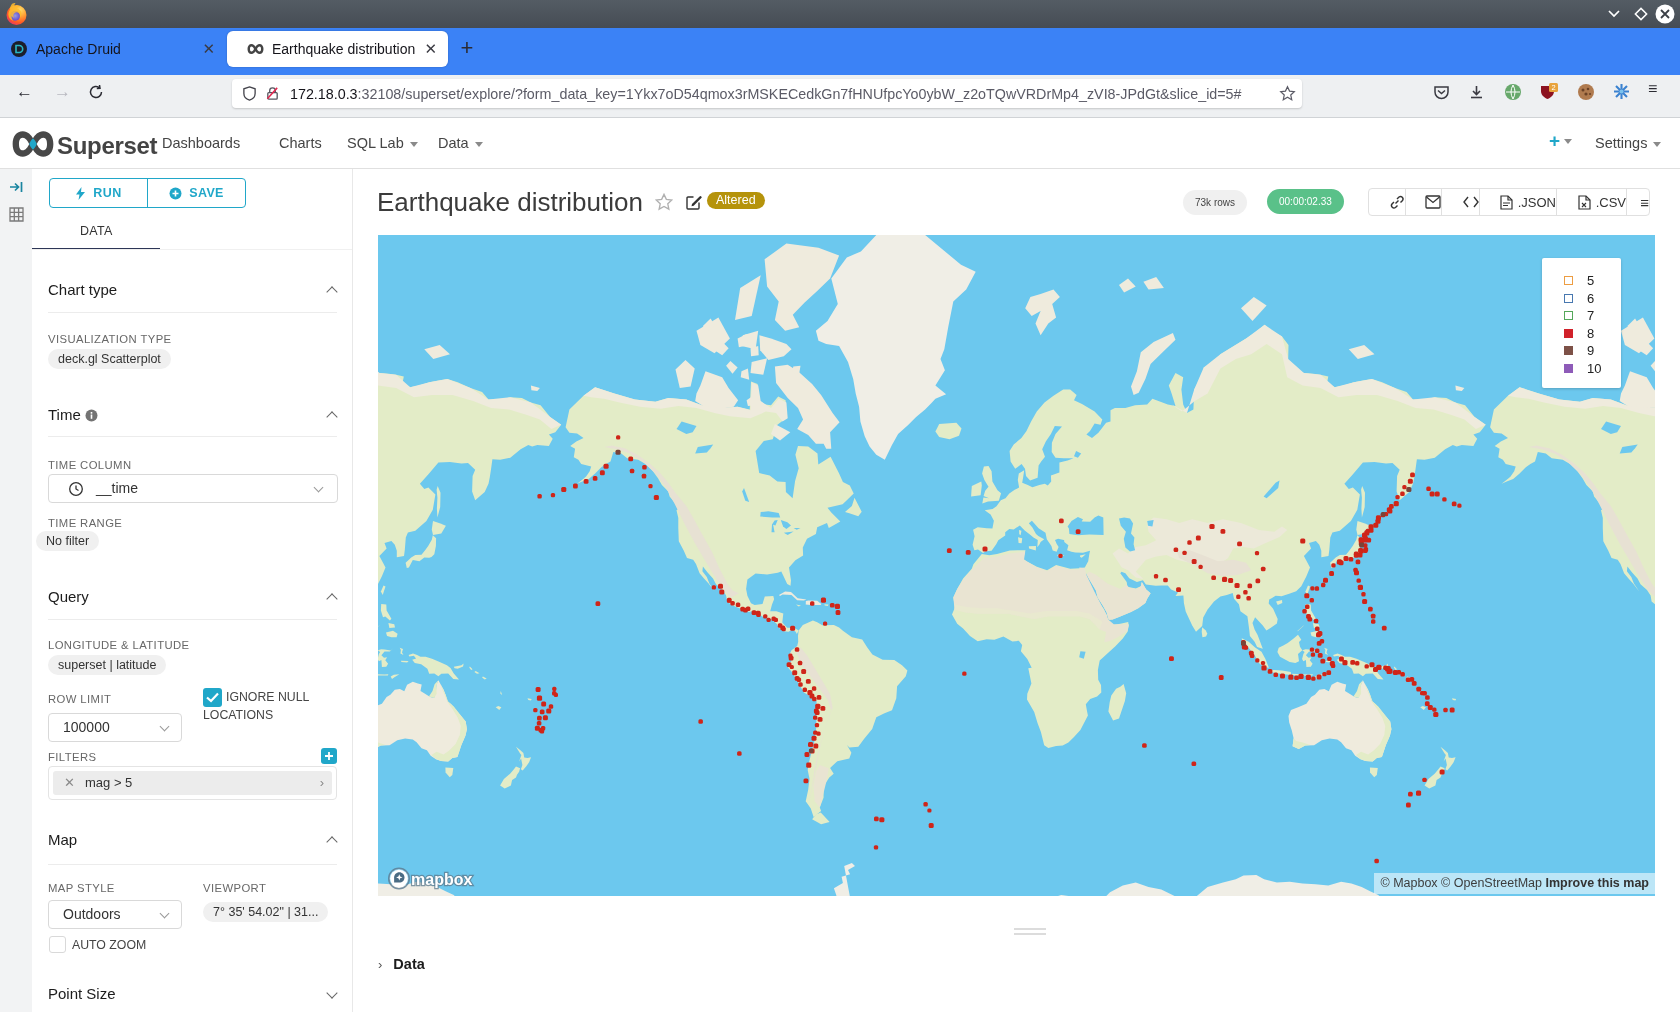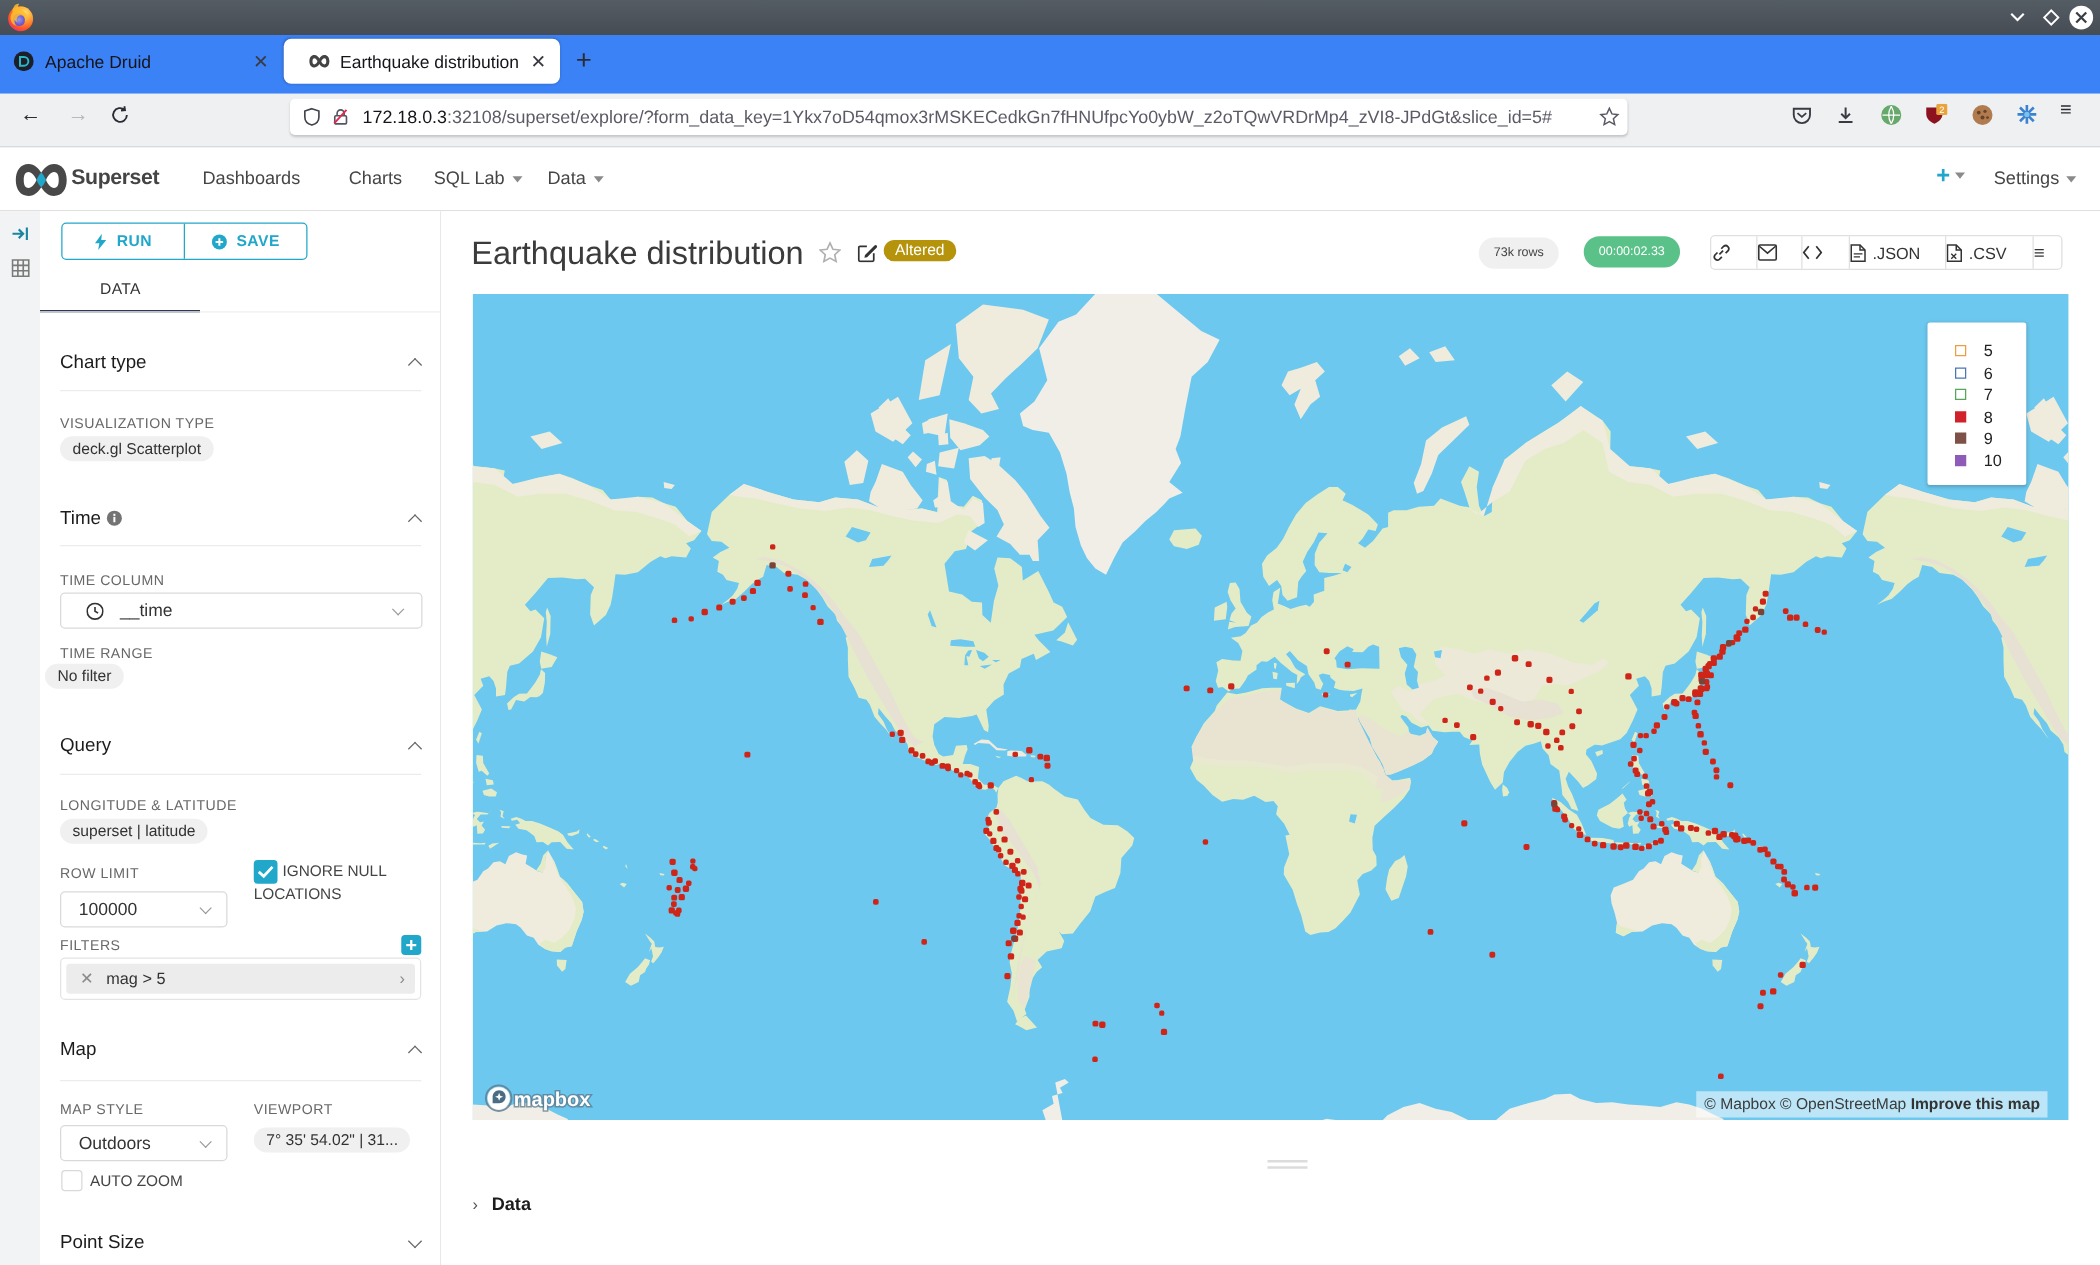--- a/index.html
+++ b/index.html
@@ -13,21 +13,21 @@
 .tab-active { position:absolute; left:227px; top:3px; width:221px; height:36px; background:#fff; border-radius:6px; box-shadow:0 0 2px rgba(0,0,0,.25); display:flex; align-items:center; color:#15141a; font-size:14px; }
 .tabx { color:#3a3a42; font-size:15px; margin-left:auto; }
 #newtab { position:absolute; left:454px; top:7px; width:26px; height:26px; color:#2b2b33; font-size:22px; text-align:center; line-height:25px; font-weight:300; }
 #navrow { position:absolute; left:0; top:75px; width:1680px; height:43px; background:#eef0f2; border-bottom:1px solid #d0d3d6; }
 .navbtn { position:absolute; top:7px; font-size:17px; color:#2b2b33; }
 #urlbar { position:absolute; left:232px; top:4px; width:1070px; height:29px; background:#fff; border-radius:4px; box-shadow:0 1px 2px rgba(0,0,0,.18); font-size:14.3px; color:#15141a; }
 #urlbar .url { position:absolute; left:58px; top:6.5px; white-space:nowrap;text-align:center; }
 #urlbar .url .dim { color:#5b5b66; }
 
 #ssnav { position:absolute; left:0; top:118px; width:1680px; height:51px; background:#fff; border-bottom:1px solid #e0e0e0; }
-#ssnav .brand { position:absolute; left:57px; top:14px; font-size:17px; font-weight:bold; color:#444; letter-spacing:-0.3px; }
+#ssnav .brand { position:absolute; left:57px; top:14px; font-size:24px; font-weight:bold; color:#444; letter-spacing:-0.3px; }
 #ssnav .lnk { position:absolute; top:17px; font-size:14.5px; color:#454545; }
 .caret { display:inline-block; width:0; height:0; border-left:4px solid transparent; border-right:4px solid transparent; border-top:5px solid #8a8a8a; margin-left:6px; vertical-align:middle; }
 
 #strip { position:absolute; left:0; top:169px; width:32px; height:843px; background:#f2f3f4; }
 #sidebar { position:absolute; left:32px; top:169px; width:321px; height:843px; background:#fff; border-right:1px solid #e8e8e8; }
 .btngroup { position:absolute; left:17px; top:9px; width:197px; height:30px; border:1px solid #20a7c9; border-radius:4px; display:flex; }
 .btngroup .b { flex:1; display:flex; align-items:center; justify-content:center; color:#20a7c9; font-size:12.5px; font-weight:bold; letter-spacing:0.4px; }
 .btngroup .b+ .b { border-left:1px solid #20a7c9; }
 .tabdata { position:absolute; left:48px; top:55px; font-size:12.5px; color:#333; letter-spacing:0.3px; }
 .tabline { position:absolute; left:0px; top:79px; width:128px; height:2px; background:#2d3656; }
@@ -38,30 +38,30 @@
 .divider { position:absolute; left:16px; width:289px; height:1px; background:#ececec; }
 .lbl { position:absolute; left:16px; font-size:11.3px; color:#686868; letter-spacing:0.4px; }
 .pill { position:absolute; background:#f0f0f0; border-radius:10px; font-size:12.5px; color:#333; padding:0 10px; height:20px; line-height:20px; }
 .selbox { position:absolute; left:16px; width:290px; height:29px; background:#fff; border:1px solid #d9d9d9; border-radius:4px; font-size:14px; color:#333; line-height:27px; }
 .selchev { position:absolute; width:7px; height:7px; border-right:1.4px solid #999; border-bottom:1.4px solid #999; transform:rotate(45deg); }
 
 #main { position:absolute; left:353px; top:169px; width:1327px; height:843px; background:#fff; }
 #charttitle { position:absolute; left:24px; top:18px; font-size:26px; color:#3b3b3b; }
 .hpill { position:absolute; border-radius:12.5px; font-size:10px; height:25px; line-height:25px; padding:0 12px; }
 #btngrp2 { position:absolute; left:1015px; top:19px; height:28px; border:1px solid #e0e0e0; border-radius:4px; display:flex; background:#fff; color:#333; }
-#btngrp2 .c { border-right:1px solid #e0e0e0; display:flex; align-items:center; justify-content:flex-start; font-size:13px; }
+#btngrp2 .c { border-right:1px solid #e0e0e0; display:flex; align-items:center; justify-content:flex-end; font-size:13px; }
 #btngrp2 .c:last-child { border-right:none; }
 #datapanel { position:absolute; left:25px; top:787px; font-size:14.5px; font-weight:bold; color:#1c1c1c; }
 #maparea { position:absolute; left:25px; top:66px; width:1277px; height:661px; overflow:hidden; }
 
 #legend { position:absolute; left:1164px; top:23px; width:79px; height:130px; background:#fff; box-shadow:0 1px 3px rgba(0,0,0,.2); border-radius:2px; font-size:13px; color:#222; }
 #legend .row { position:absolute; left:22px; height:18px; display:flex; align-items:center; }
 #legend .sw { width:9px; height:9px; margin-right:14px; }
 
-#attr { position:absolute; right:17px; top:638px; height:21px; background:rgba(255,255,255,.55); font-size:12.5px; color:#333; padding:0 6px; line-height:21px; }
+#attr { position:absolute; right:0px; top:638px; height:21px; background:rgba(255,255,255,.55); font-size:12.5px; color:#333; padding:0 6px; line-height:21px; }
 #mblogo { position:absolute; left:10px; top:632px; }
 </style>
 </head>
 <body>
 
 <div id="titlebar">
   <svg class="abs" style="left:5px;top:2px" width="23" height="24" viewBox="0 0 23 24">
     <defs>
       <radialGradient id="ffo" cx="68%" cy="25%" r="90%">
           <stop offset="0%" stop-color="#ffde67"></stop>

